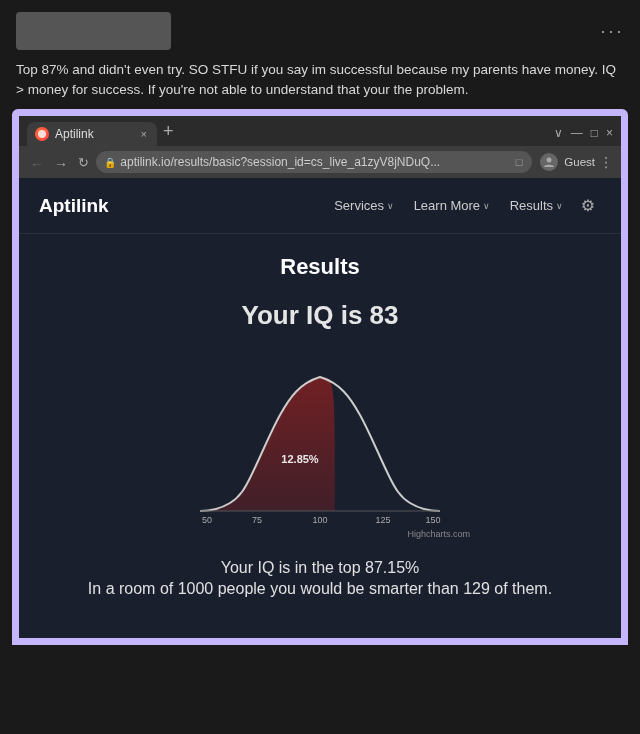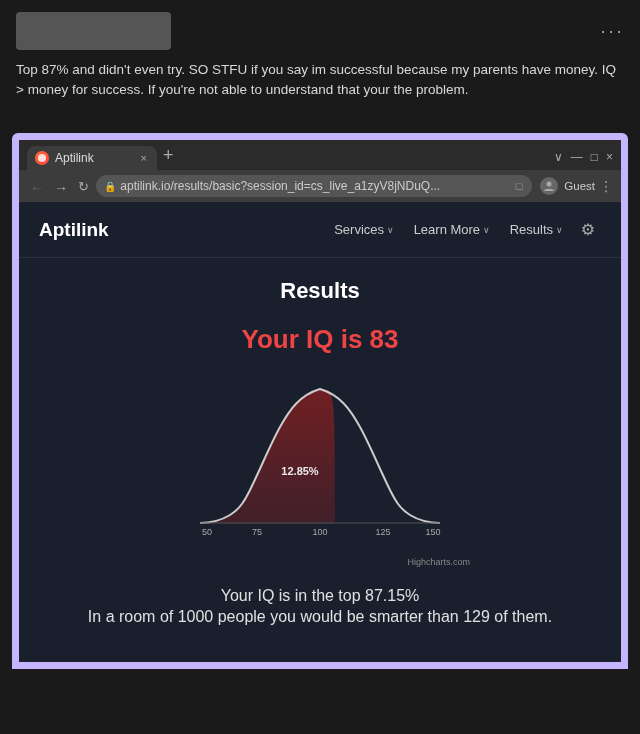--- a/index.html
+++ b/index.html
@@ -34,21 +34,21 @@
     .three-dots {
       color: #aaa;
       font-size: 18px;
       letter-spacing: 2px;
     }
 
     .post-text {
       font-size: 13.5px;
       color: #d8d8d8;
       line-height: 1.45;
-      margin-bottom: 24px;
+      margin-bottom: 0;
     }
 
     
     .browser-window {
       margin: 0 12px;
       border-radius: 6px 6px 0 0;
       overflow: hidden;
       border: 7px solid #c4b5fd;
       background: #fff;
     }
@@ -264,40 +264,40 @@
     .results-title {
       font-size: 22px;
       font-weight: 700;
       color: #ffffff;
       margin-bottom: 20px;
     }
 
     .iq-headline {
       font-size: 26px;
       font-weight: 700;
-      color: #ef4444;
-      margin-bottom: 20px;
+      color: #e5e5e5;
+      margin-bottom: 32px;
     }
 
     
     .chart-container {
       position: relative;
       width: 300px;
       margin: 0 auto 20px;
     }
 
     .chart-svg {
       width: 100%;
     }
 
     .highcharts-credit {
       font-size: 9px;
       color: #888;
       text-align: right;
-      margin-top: 18px;
+      margin-top: 2px;
     }
 
     .results-top-percent {
       font-size: 16px;
       color: #e0e0e0;
     }
 
     .results-room {
       font-size: 16px;
       color: #e0e0e0;

